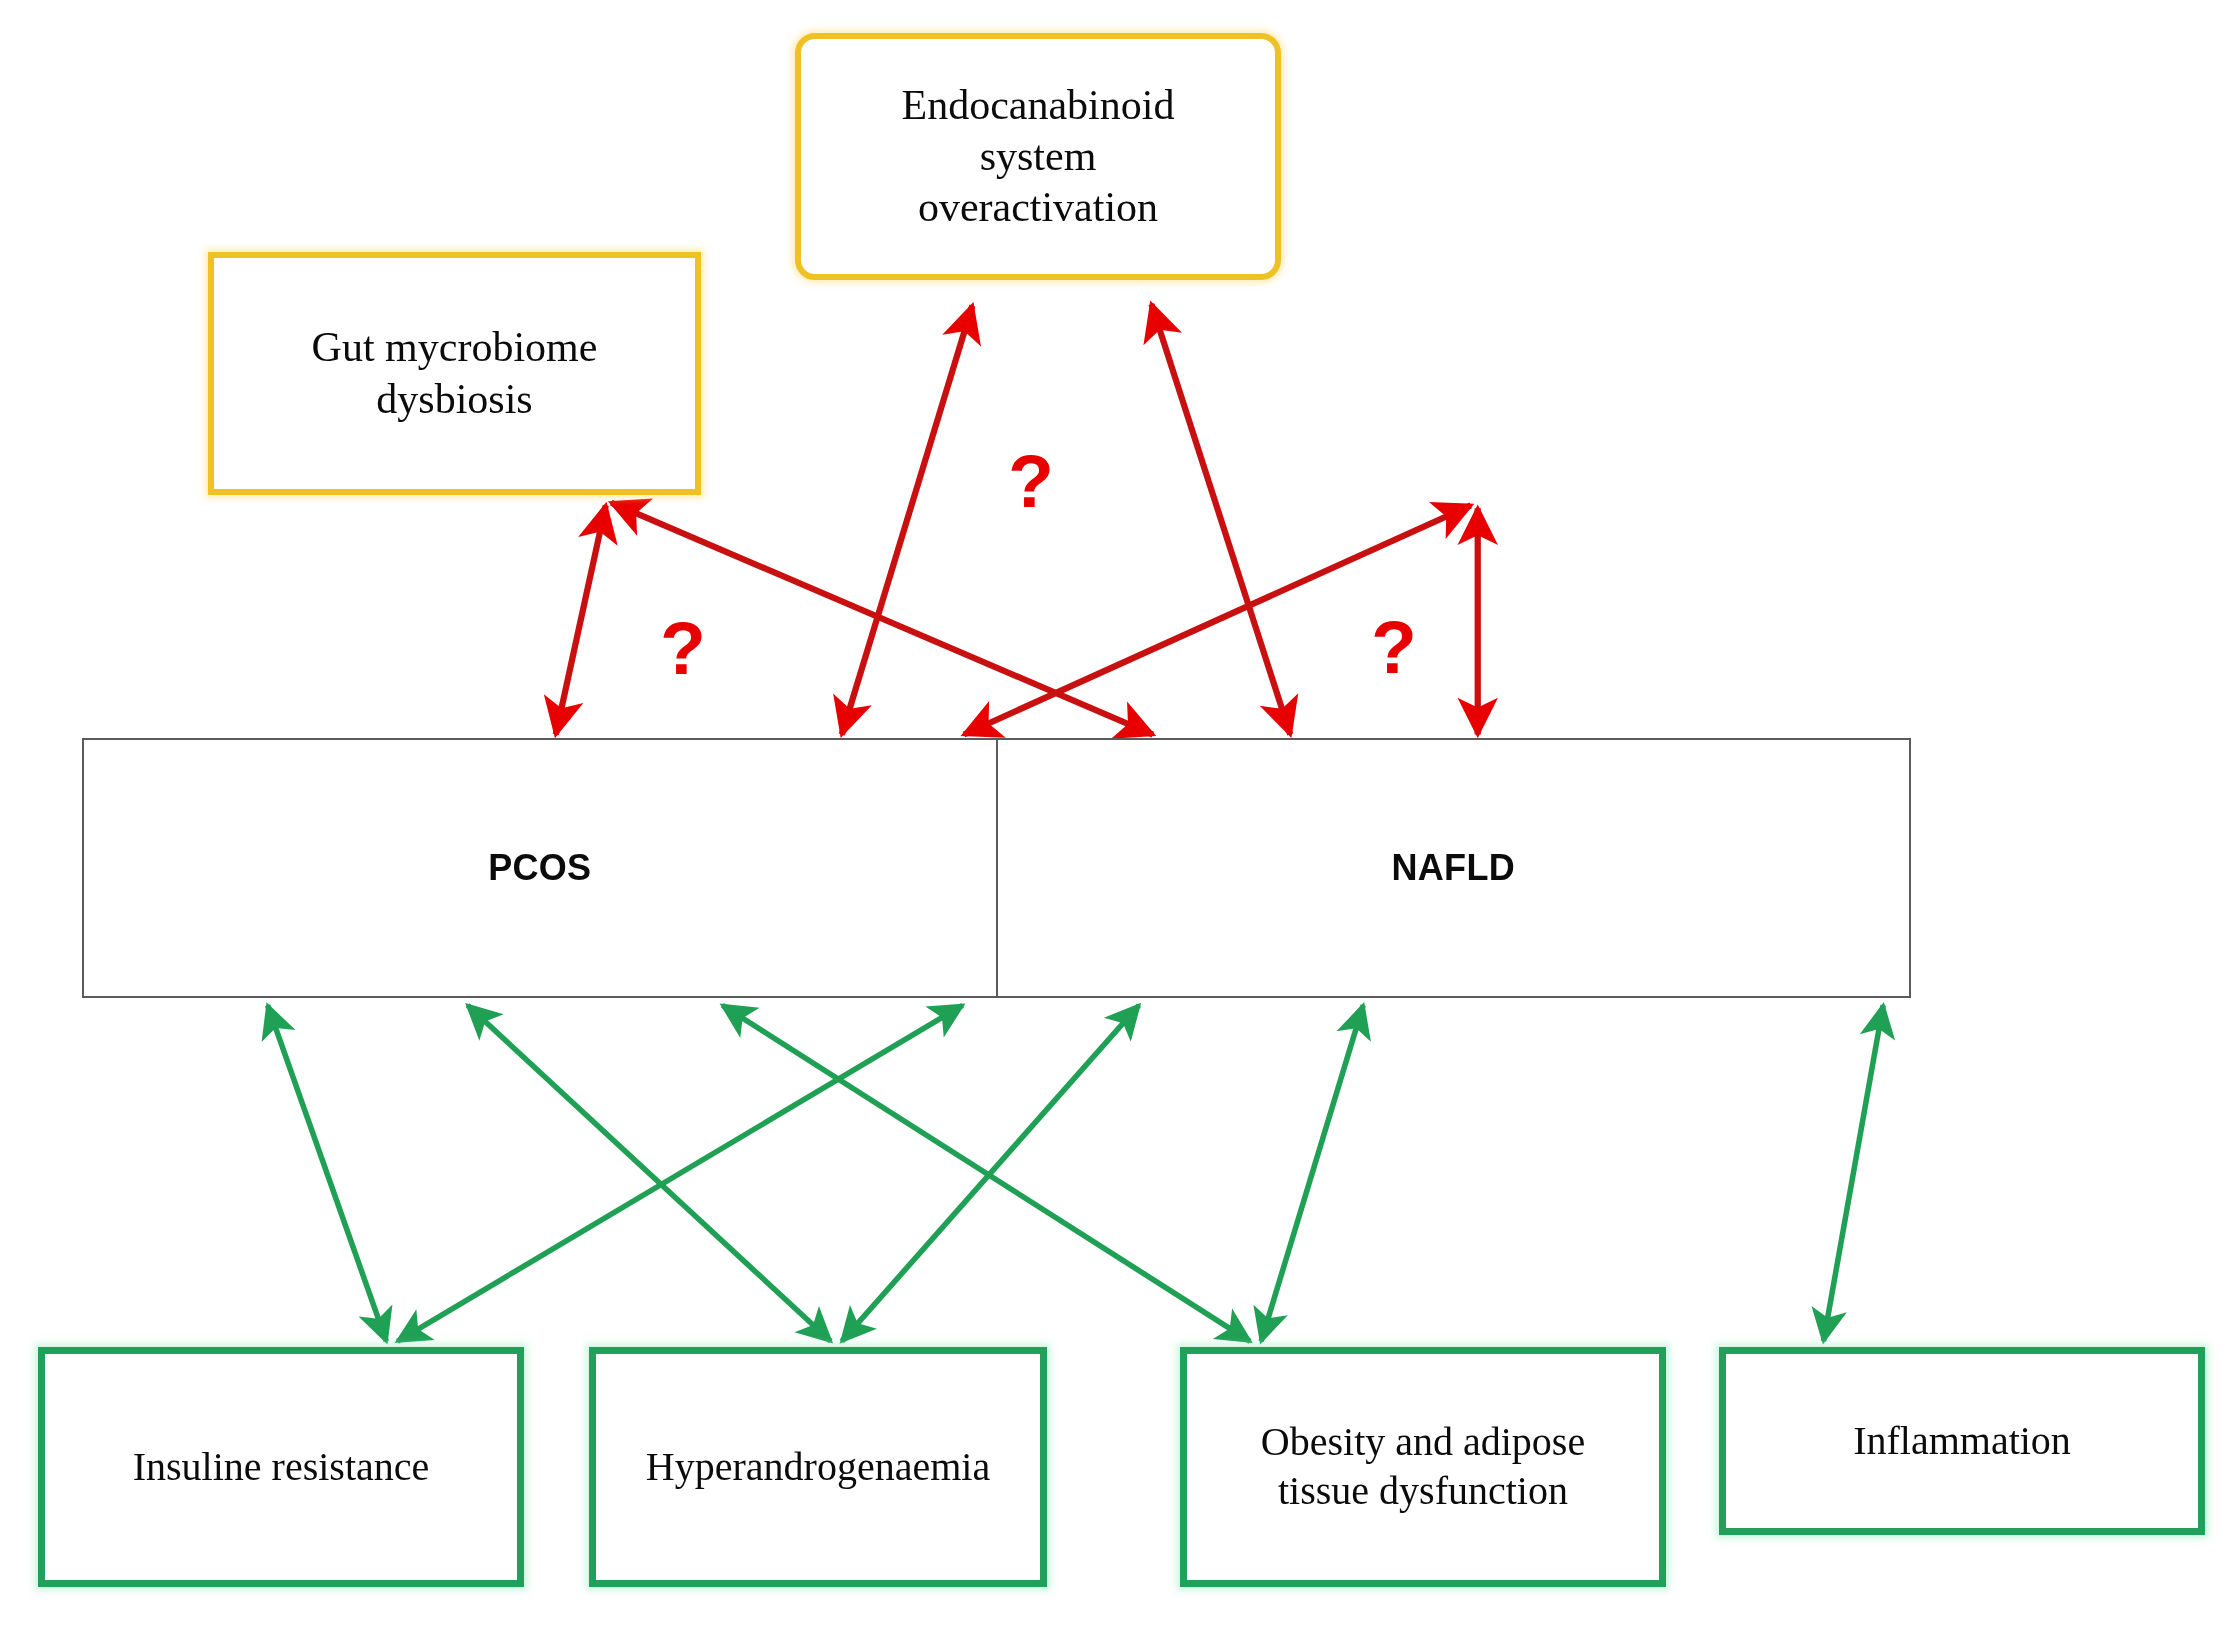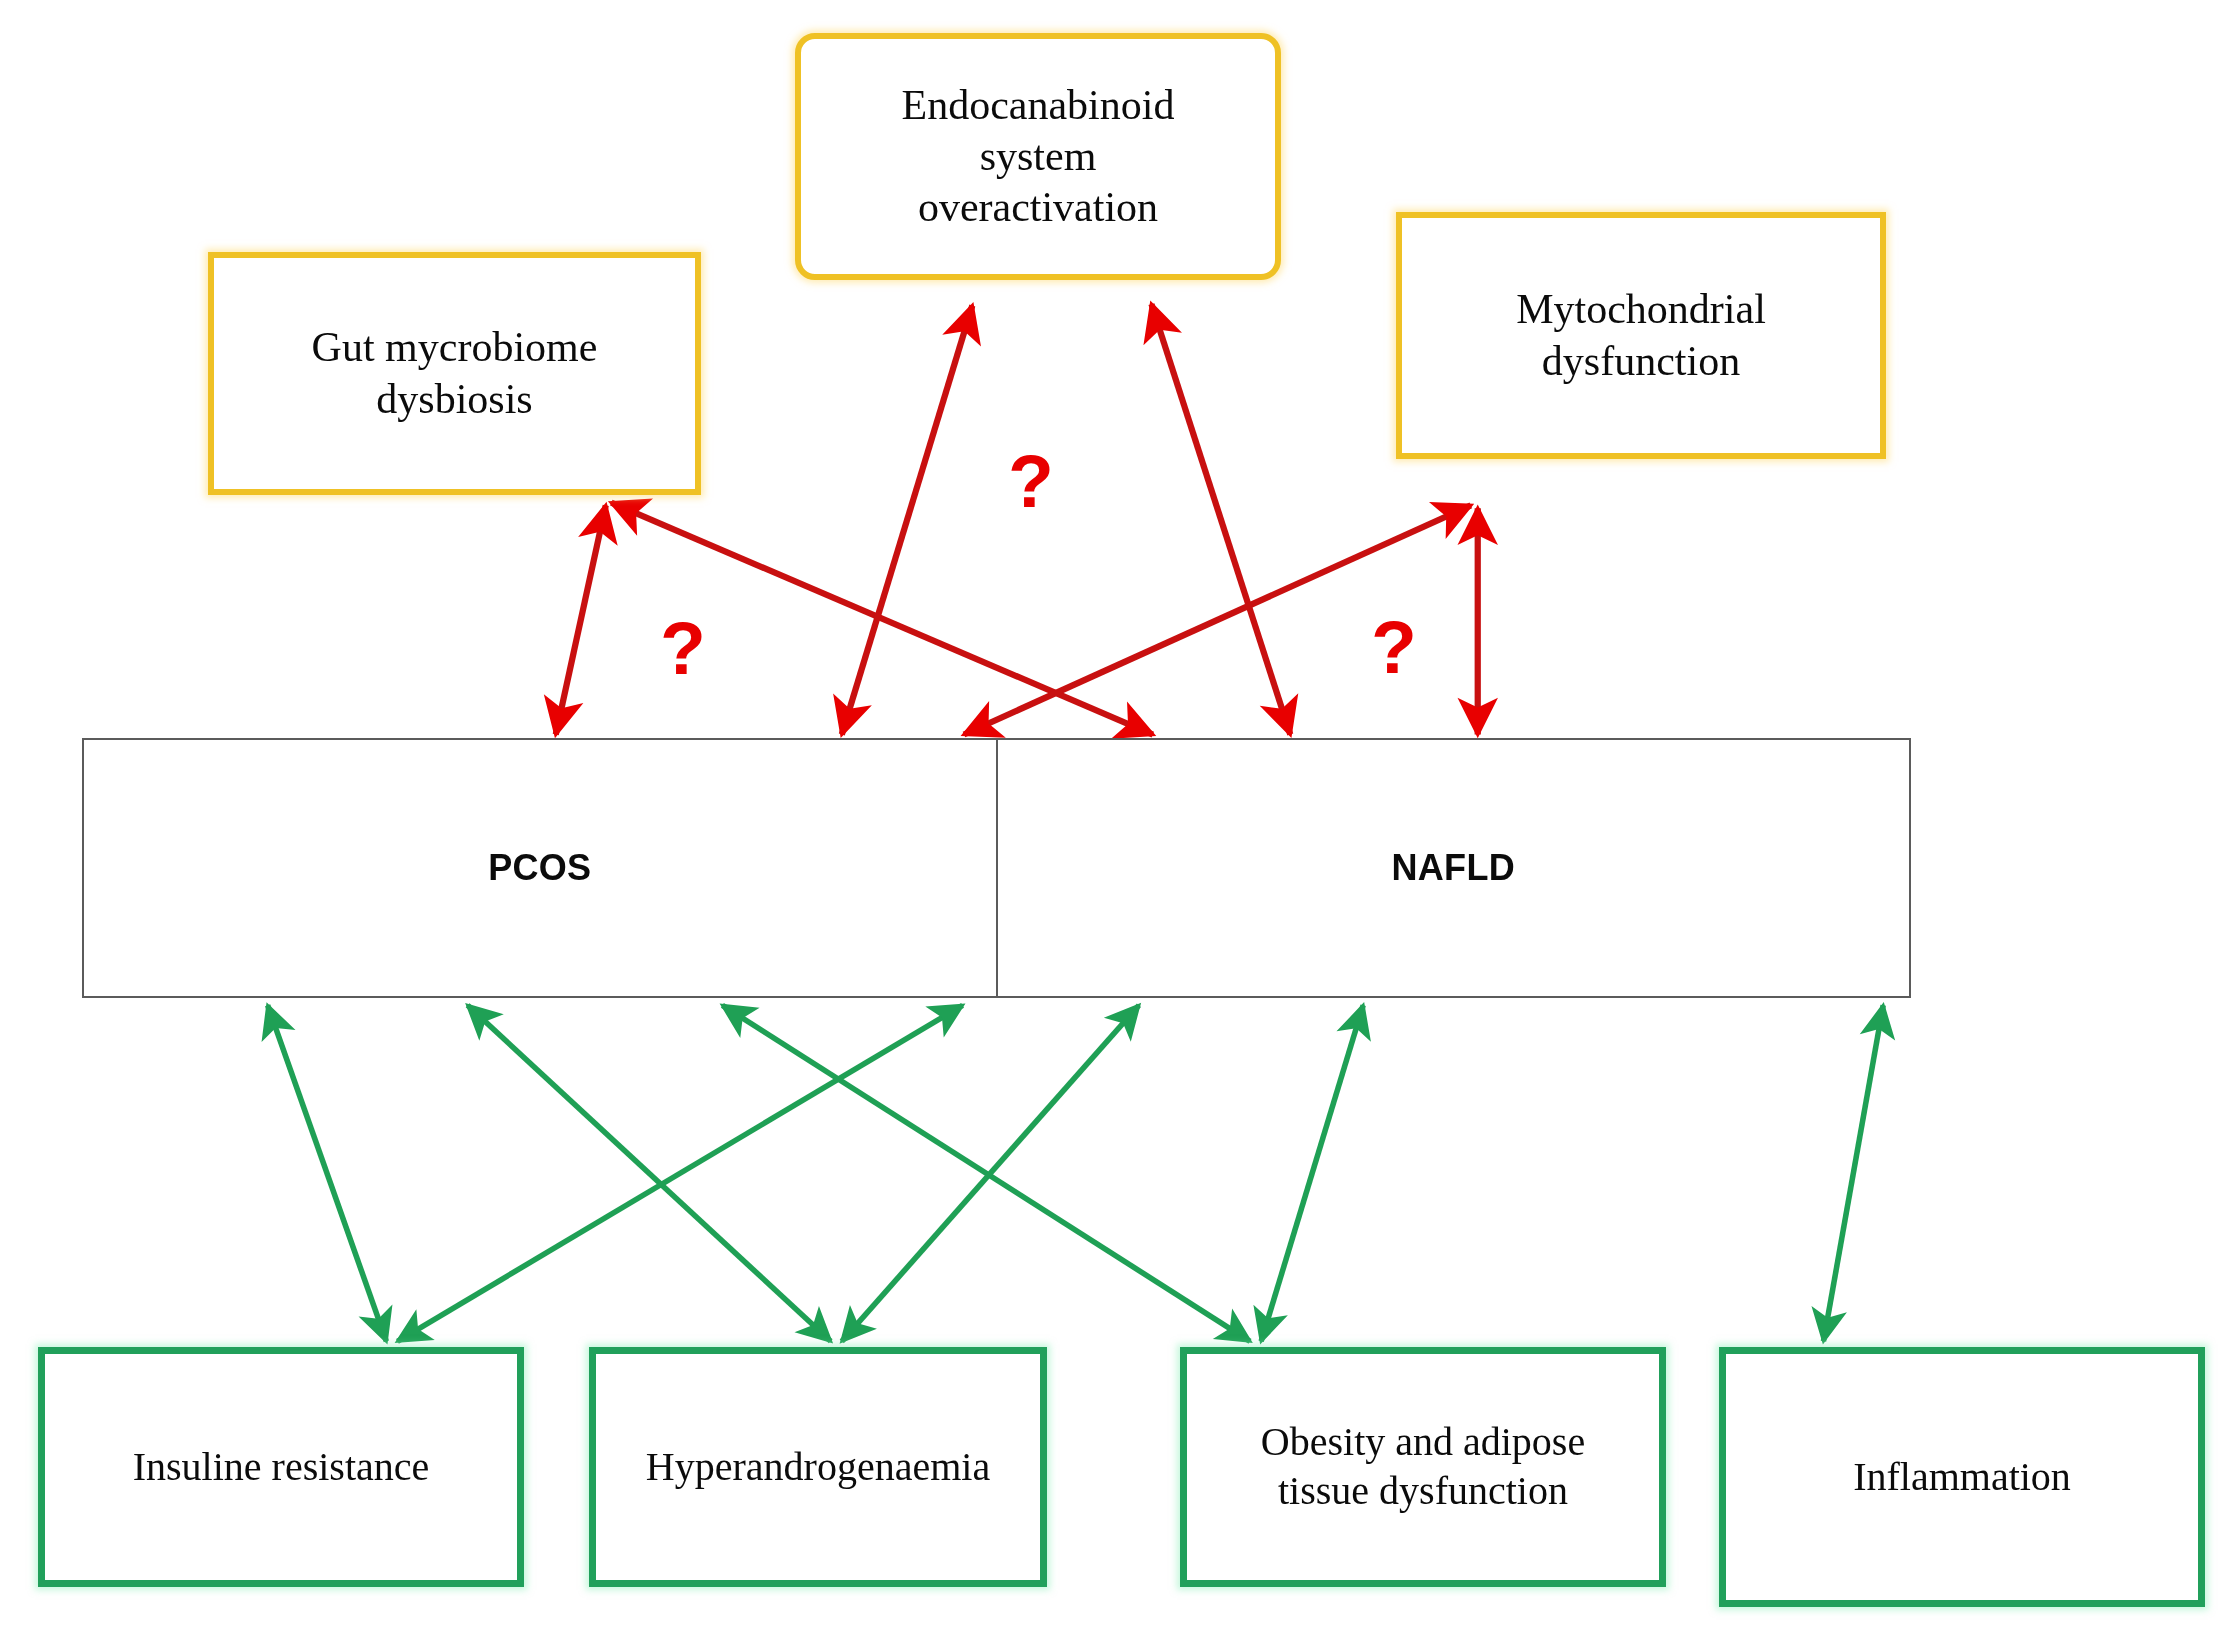--- a/index.html
+++ b/index.html
@@ -129,23 +129,20 @@
   </svg>
 
   <div class="node gold" style="left:208px; top:252px; width:493px; height:243px;">
     <span class="lbl">Gut mycrobiome<br>dysbiosis</span>
   </div>
 
   <div class="node gold" style="left:795px; top:33px; width:486px; height:247px;border-radius:20px;">
     <span class="lbl">Endocanabinoid<br>system<br>overactivation</span>
   </div>
 
-  <div class="node gold" style="left:1396px; top:212px; width:490px; height:247px;">
-    <span class="lbl">Mytochondrial<br>dysfunction</span>
-  </div>
 
   <div class="qmark" style="left:660px; top:611px;">?</div>
   <div class="qmark" style="left:1008px; top:444px;">?</div>
   <div class="qmark" style="left:1371px; top:610px;">?</div>
 
   <div class="node central" style="left:82px; top:738px; width:1829px; height:260px;">
     <div class="central-half left">
       <span class="lbl">PCOS</span>
     </div>
     <div class="central-half right">
@@ -158,18 +155,18 @@
   </div>
 
   <div class="node green" style="left:589px; top:1347px; width:458px; height:240px;">
     <span class="lbl">Hyperandrogenaemia</span>
   </div>
 
   <div class="node green" style="left:1180px; top:1347px; width:486px; height:240px;">
     <span class="lbl">Obesity and adipose<br>tissue dysfunction</span>
   </div>
 
-  <div class="node green" style="left:1719px; top:1347px; width:486px; height:260px;">
+  <div class="node green" style="left:1719px; top:1347px; width:486px; height:188px;">
     <span class="lbl">Inflammation</span>
   </div>
 
 </div>
 
 
 </body></html>

